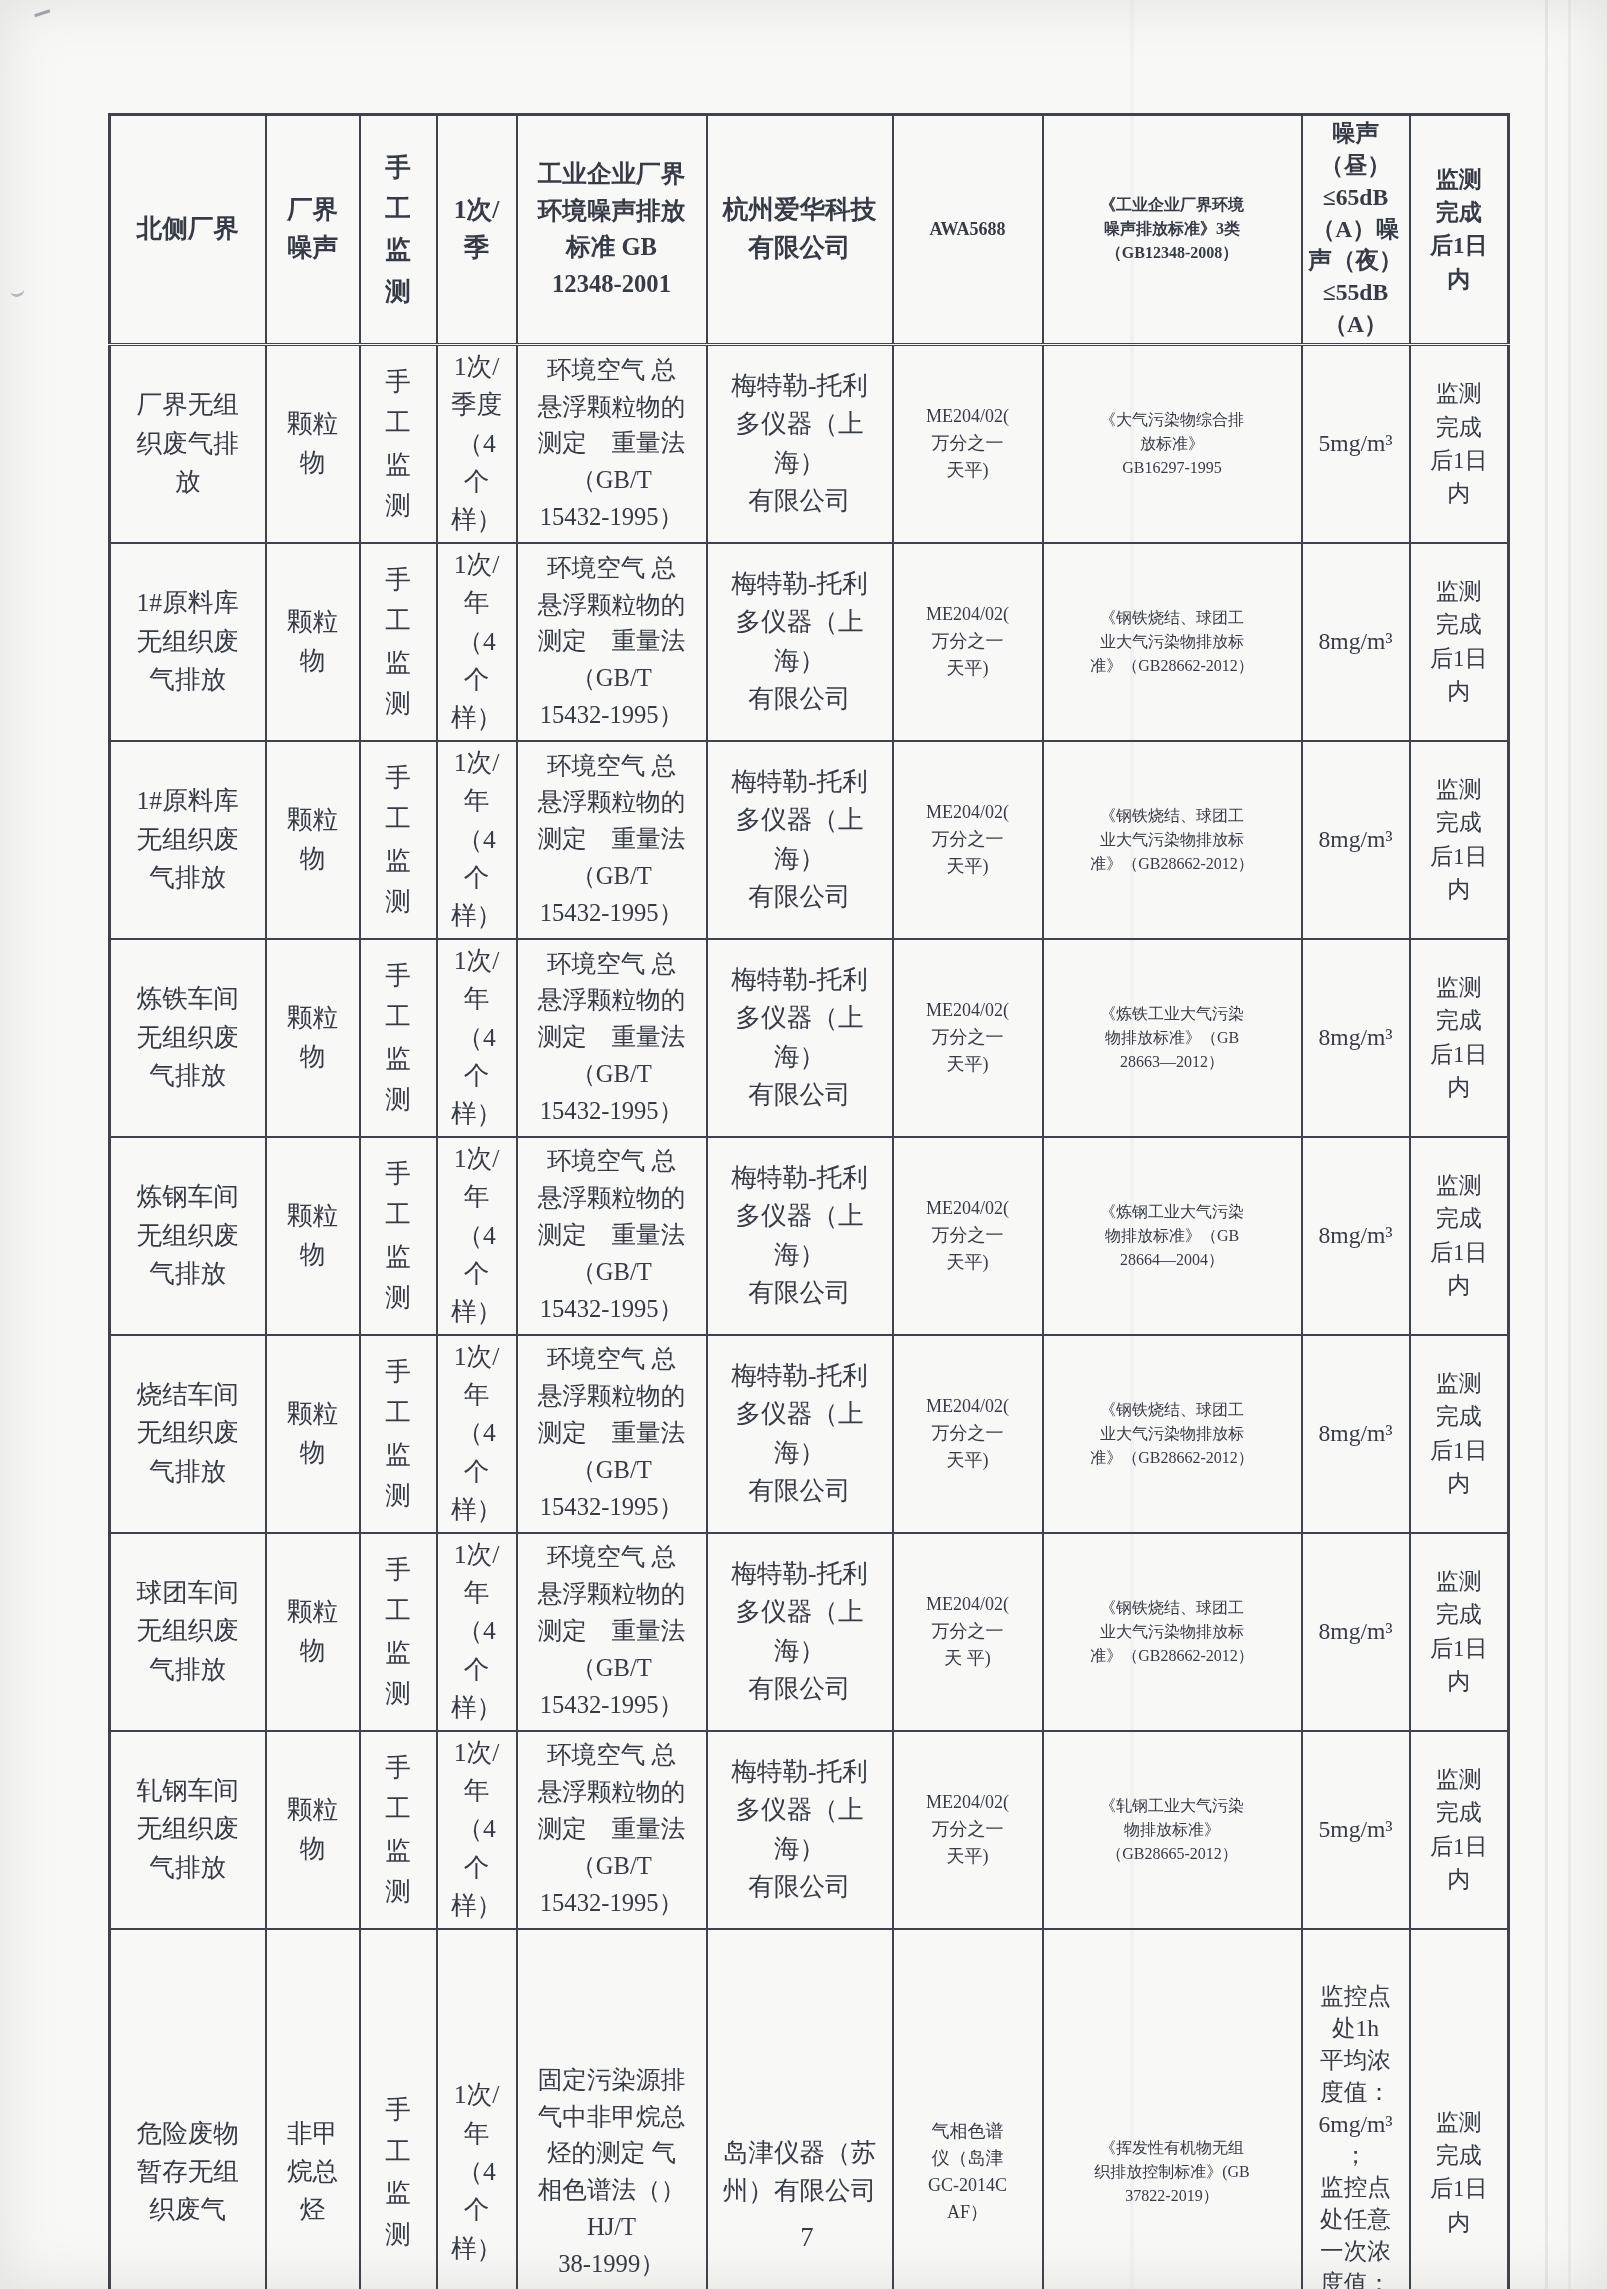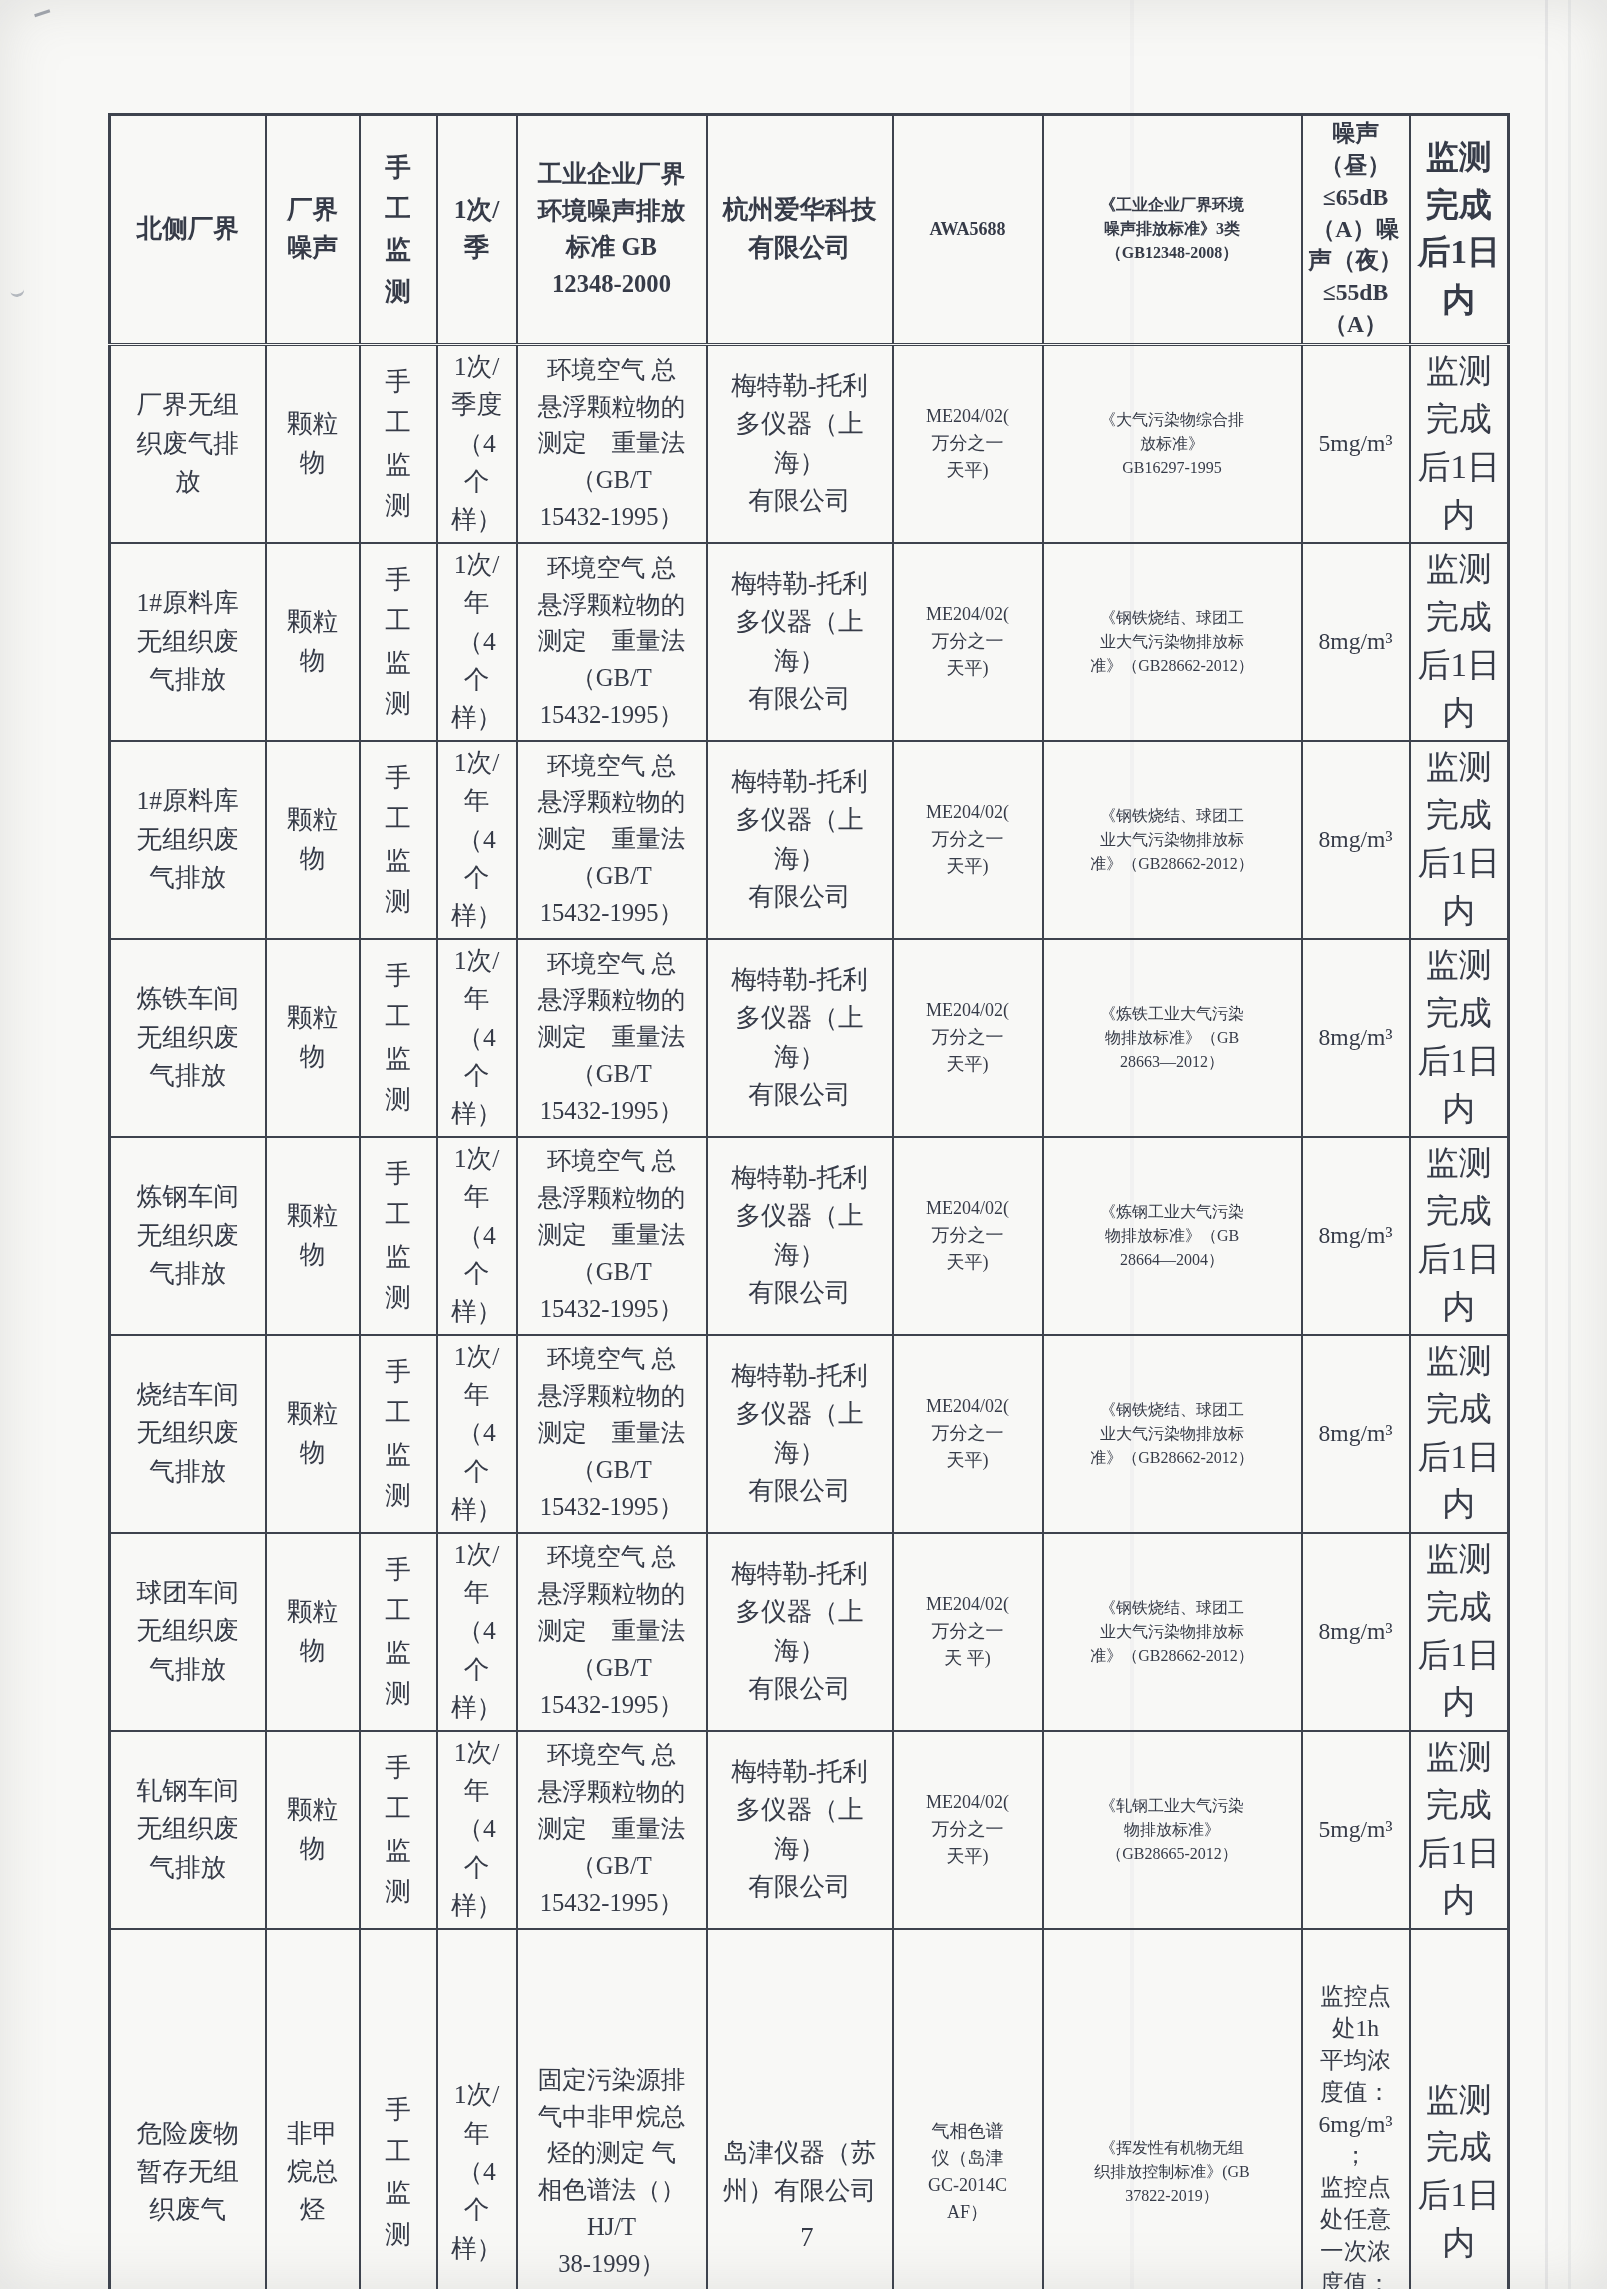--- a/index.html
+++ b/index.html
@@ -32,21 +32,21 @@
   }
   tr:first-child td{border-bottom:3.9px double #3e434e;font-weight:bold;}
   col.w0{width:156px}col.w1{width:94px}col.w2{width:77px}col.w3{width:80px}
   col.w4{width:190px}col.w5{width:186px}col.w6{width:150px}col.w7{width:259px}
   col.w8{width:108px}col.w9{width:99px}
   td.c2{line-height:1.62;}
   td.c4{font-size:24.6px;}
   td.c6{font-size:18px;}
   td.c7{font-size:16px;}
   td.c8{font-size:23.6px;line-height:1.35;}
-  td.c9{font-size:33px;line-height:1.45;}
+  td.c9{font-size:23px;line-height:1.45;}
   .page-number{
     position:absolute;left:108px;top:2222px;width:1398px;
     text-align:center;font-size:26.6px;color:#363b48;
   }
   
   .streak{position:absolute;top:0;bottom:0;width:3px;background:#b9bcc2;opacity:.28;}
   .streak.s1{left:1545px;}
   .streak.s2{left:1568px;opacity:.2;}
   .streak.s3{left:1130px;opacity:.10;width:3.9px;}
   .mark1{position:absolute;left:33px;top:3.9px;width:15.8px;height:7.9px;border-bottom:3px solid #8a8e99;transform:rotate(-18deg);opacity:.8;}
@@ -82,21 +82,21 @@
 噪声</td>
           <td class="c2">手
 工
 监
 测</td>
           <td class="c3">1次/
 季</td>
           <td class="c4">工业企业厂界
 环境噪声排放
 标准 GB
-12348-2000</td>
+12348-2001</td>
           <td class="c5">杭州爱华科技
 有限公司</td>
           <td class="c6">AWA5688</td>
           <td class="c7">《工业企业厂界环境
 噪声排放标准》3类
 （GB12348-2008）</td>
           <td class="c8">噪声
 （昼）
 ≤65dB
 （A）噪

